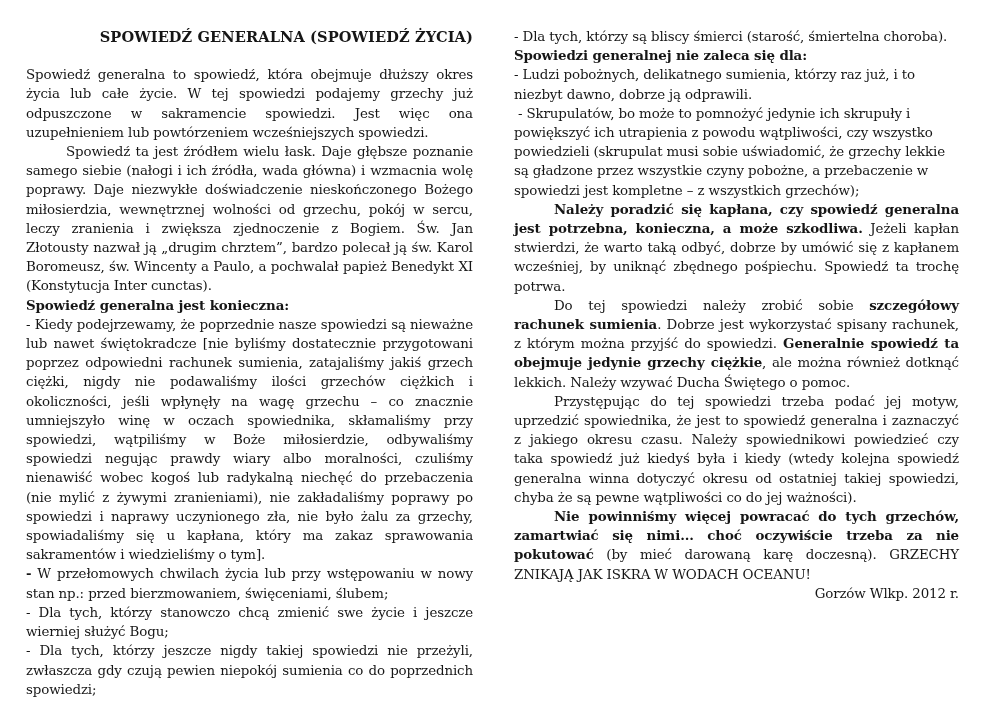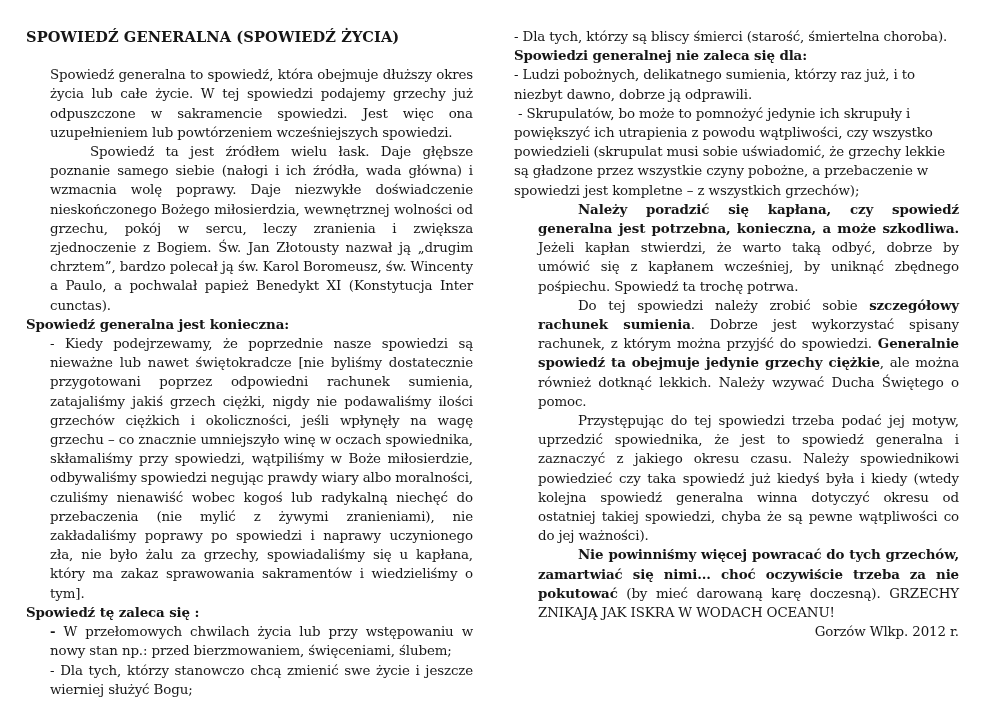--- a/index.html
+++ b/index.html
@@ -23,45 +23,44 @@
     letter-spacing: -0.12px;
     color: #161616;
   }
   .col {
     box-sizing: border-box;
   }
   .col-left  { width: 447px; }
   .col-right { width: 445px; }
   p { margin: 0; padding: 0; }
   .title {
-    text-align: left;
+    text-align: right;
     font-weight: bold;
     font-size: 14.6px;
     margin-bottom: 19px;
     letter-spacing: 0.1px;
   }
-  .just   { text-align: justify; margin-left: 24px; }
+  .just   { text-align: justify; }
   .left   { text-align: left; }
   .right  { text-align: right; }
   .indent { text-indent: 40px; }
   .sp4    { text-indent: 4px; }
   .b  { font-weight: bold; }
   .it { }
 </style>
 </head>
 <body>
 
 <div class="page">
   <div class="col col-left" id="col-0">
       <p class="title"><span class="b">SPOWIEDŹ GENERALNA (SPOWIEDŹ ŻYCIA)</span></p>
       <p class="just"><span>Spowiedź generalna to spowiedź, która obejmuje dłuższy okres życia lub całe życie. W tej spowiedzi podajemy grzechy już odpuszczone w sakramencie spowiedzi. Jest więc ona uzupełnieniem lub powtórzeniem wcześniejszych spowiedzi.</span></p>
       <p class="just indent"><span>Spowiedź ta jest źródłem wielu łask. Daje głębsze poznanie samego siebie (nałogi i ich źródła, wada główna) i wzmacnia wolę poprawy. Daje niezwykłe doświadczenie nieskończonego Bożego miłosierdzia, wewnętrznej wolności od grzechu, pokój w sercu, leczy zranienia i zwiększa zjednoczenie z Bogiem. Św. Jan Złotousty nazwał ją „drugim chrztem”, bardzo polecał ją św. Karol Boromeusz, św. Wincenty a Paulo, a pochwalał papież Benedykt XI (Konstytucja </span><span class="it">Inter cunctas</span><span>).</span></p>
       <p class="left"><span class="b">Spowiedź generalna jest konieczna:</span></p>
       <p class="just"><span>- Kiedy podejrzewamy, że poprzednie nasze spowiedzi są nieważne lub nawet świętokradcze [nie byliśmy dostatecznie przygotowani poprzez odpowiedni rachunek sumienia, zatajaliśmy jakiś grzech ciężki, nigdy nie podawaliśmy ilości grzechów ciężkich i okoliczności, jeśli wpłynęły na wagę grzechu – co znacznie umniejszyło winę w oczach spowiednika, skłamaliśmy przy spowiedzi, wątpiliśmy w Boże miłosierdzie, odbywaliśmy spowiedzi negując prawdy wiary albo moralności, czuliśmy nienawiść wobec kogoś lub radykalną niechęć do przebaczenia (nie mylić z żywymi zranieniami), nie zakładaliśmy poprawy po spowiedzi i naprawy uczynionego zła, nie było żalu za grzechy, spowiadaliśmy się u kapłana, który ma zakaz sprawowania sakramentów i wiedzieliśmy o tym].</span></p>
-      <p class="left"><span class="b">Spowiedź tę zaleca się :</span></p>
       <p class="just"><span class="b">-</span><span> W przełomowych chwilach życia lub przy wstępowaniu w nowy stan np.: przed bierzmowaniem, święceniami, ślubem;</span></p>
       <p class="just"><span>- Dla tych, którzy stanowczo chcą zmienić swe życie i jeszcze wierniej służyć Bogu;</span></p>
       <p class="just"><span>- Dla tych, którzy jeszcze nigdy takiej spowiedzi nie przeżyli, zwłaszcza gdy czują pewien niepokój sumienia co do poprzednich spowiedzi;</span></p>
     </div>
   <div class="col col-right" id="col-1">
       <p class="left"><span>- Dla tych, którzy są bliscy śmierci (starość, śmiertelna choroba).</span></p>
       <p class="left"><span class="b">Spowiedzi generalnej nie zaleca się dla:</span></p>
       <p class="left"><span>- Ludzi pobożnych, delikatnego sumienia, którzy raz już, i to niezbyt dawno, dobrze ją odprawili.</span></p>
       <p class="left sp4"><span>- Skrupulatów, bo może to pomnożyć jedynie ich skrupuły i powiększyć ich utrapienia z powodu wątpliwości, czy wszystko powiedzieli (skrupulat musi sobie uświadomić, że grzechy lekkie są gładzone przez wszystkie czyny pobożne, a przebaczenie w spowiedzi jest kompletne – z wszystkich grzechów);</span></p>
       <p class="just indent"><span class="b">Należy poradzić się kapłana, czy spowiedź generalna jest potrzebna, konieczna, a może szkodliwa.</span><span> Jeżeli kapłan stwierdzi, że warto taką odbyć, dobrze by umówić się z kapłanem wcześniej, by uniknąć zbędnego pośpiechu. Spowiedź ta trochę potrwa.</span></p>

